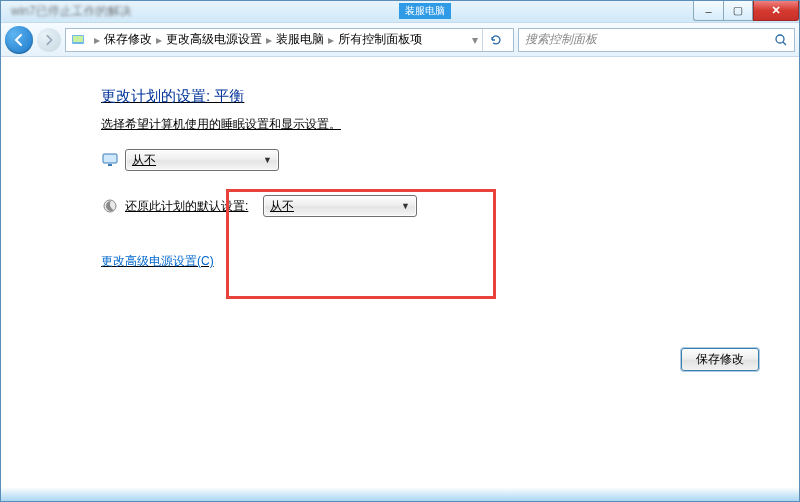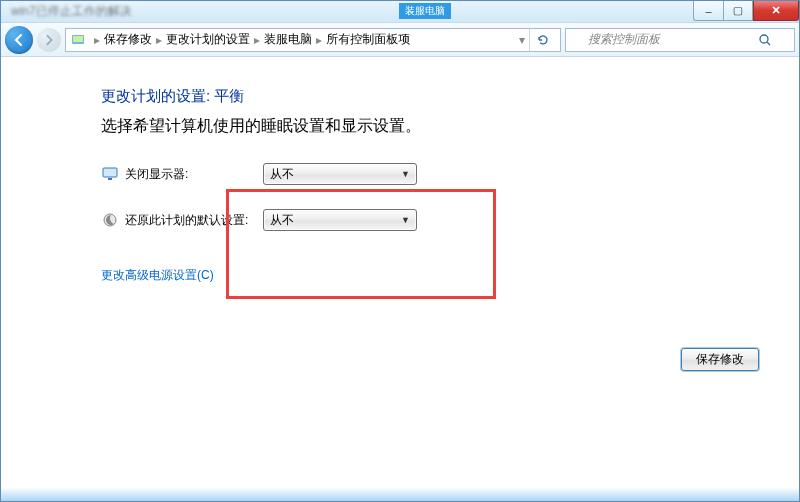--- a/index.html
+++ b/index.html
@@ -123,47 +123,48 @@
   }
   .bc-sep { color: #888; margin: 0 4px; }
   .bc-refresh {
     border-left: 1px solid #c8d8e8;
     padding: 0 6px;
     color: #2a6aa8;
     height: 100%;
     display:flex; align-items:center;
   }
   .searchbox {
-    width: 230px;
+    width: 277px;
     height: 24px;
     background: #fff;
     border: 1px solid #a8bccf;
     display: flex;
     align-items: center;
-    padding: 0 22px;
+    padding: 0 6px;
     color: #888;
     font-style: italic;
     justify-content: space-between;
   }
   .content {
     position: absolute;
     top: 56px;
     left: 0; right: 0; bottom: 0;
     background: #fff;
     padding: 30px 0 0 100px;
+    text-decoration: underline;
   }
   h1.page-title {
     color: #003399;
     font-weight: normal;
     font-size: 15px;
     margin: 0 0 10px 0;
   }
   .subtitle {
-    font-size: 16px;
-    margin: 0 0 24px 0;
+    font-size: 12px;
+    margin: 0 0 14px 0;
   }
   .settings-table { }
   .setting-row {
     display: flex;
     align-items: center;
     height: 26px;
     margin-bottom: 20px;
   }
   .setting-icon {
     width: 18px; height: 18px; margin-right: 6px;
@@ -274,21 +275,21 @@
     <div class="breadcrumb">
       <span class="bc-icon">
         <svg width="16" height="16" viewBox="0 0 16 16">
             <rect x="2" y="3" width="12" height="9" rx="1" fill="#6fb8e8" stroke="#2a7" stroke-width="0"></rect>
             <rect x="3" y="4" width="10" height="6" fill="#c8f0a0"></rect>
           </svg>
       </span>
       <span class="bc-sep">▸</span>
       <span>保存修改</span>
       <span class="bc-sep">▸</span>
-      <span>更改计划的设置</span>
+      <span>更改高级电源设置</span>
       <span class="bc-sep">▸</span>
       <span>装服电脑</span>
       <span class="bc-sep">▸</span>
       <span>所有控制面板项</span>
       <span style="flex:1"></span>
       <span class="bc-sep">▾</span>
       <span class="bc-refresh">
         <svg width="14" height="14" viewBox="0 0 14 14">
             <path d="M3 7a4 4 0 1 1 1.2 2.8M3 7V4M3 7h3" stroke="#2a6aa8" stroke-width="1.3" fill="none"></path>
           </svg>
@@ -308,21 +309,20 @@
     <p class="subtitle">选择希望计算机使用的睡眠设置和显示设置。</p>
 
     <div class="settings-table">
       <div class="setting-row">
         <span class="setting-icon">
           <svg width="16" height="16" viewBox="0 0 16 16">
               <rect x="1" y="2" width="14" height="9" rx="1" fill="#cfe8fb" stroke="#3a7ab8"></rect>
               <rect x="6" y="12" width="4" height="2" fill="#3a7ab8"></rect>
             </svg>
         </span>
-        <span class="setting-label">关闭显示器:</span>
         <div class="combo">
           <span>从不</span>
           <span class="arrow">▼</span>
         </div>
       </div>
       <div class="setting-row">
         <span class="setting-icon">
           <svg width="16" height="16" viewBox="0 0 16 16">
               <circle cx="8" cy="8" r="6" fill="#e8e8e8" stroke="#888"></circle>
               <path d="M9 3a5 5 0 1 0 3 9 6 6 0 0 1-3-9z" fill="#888"></path>

